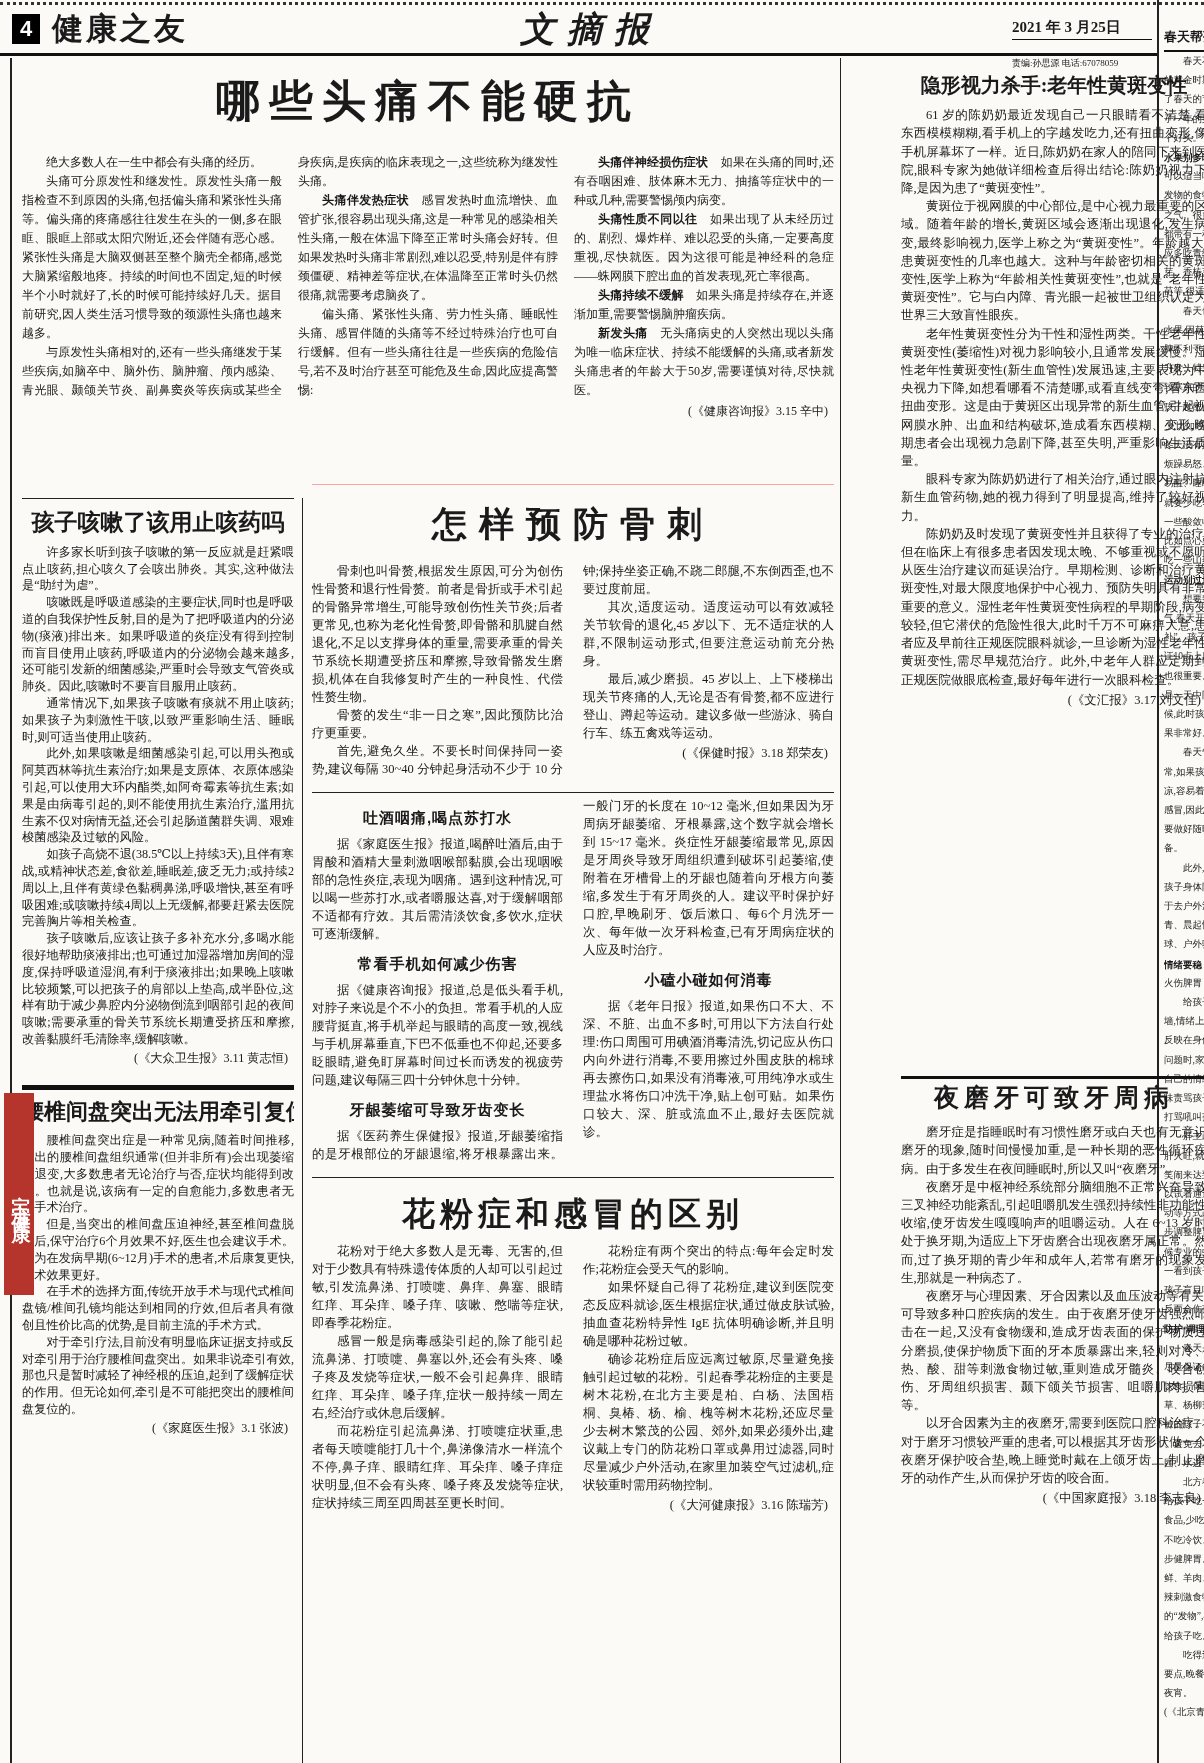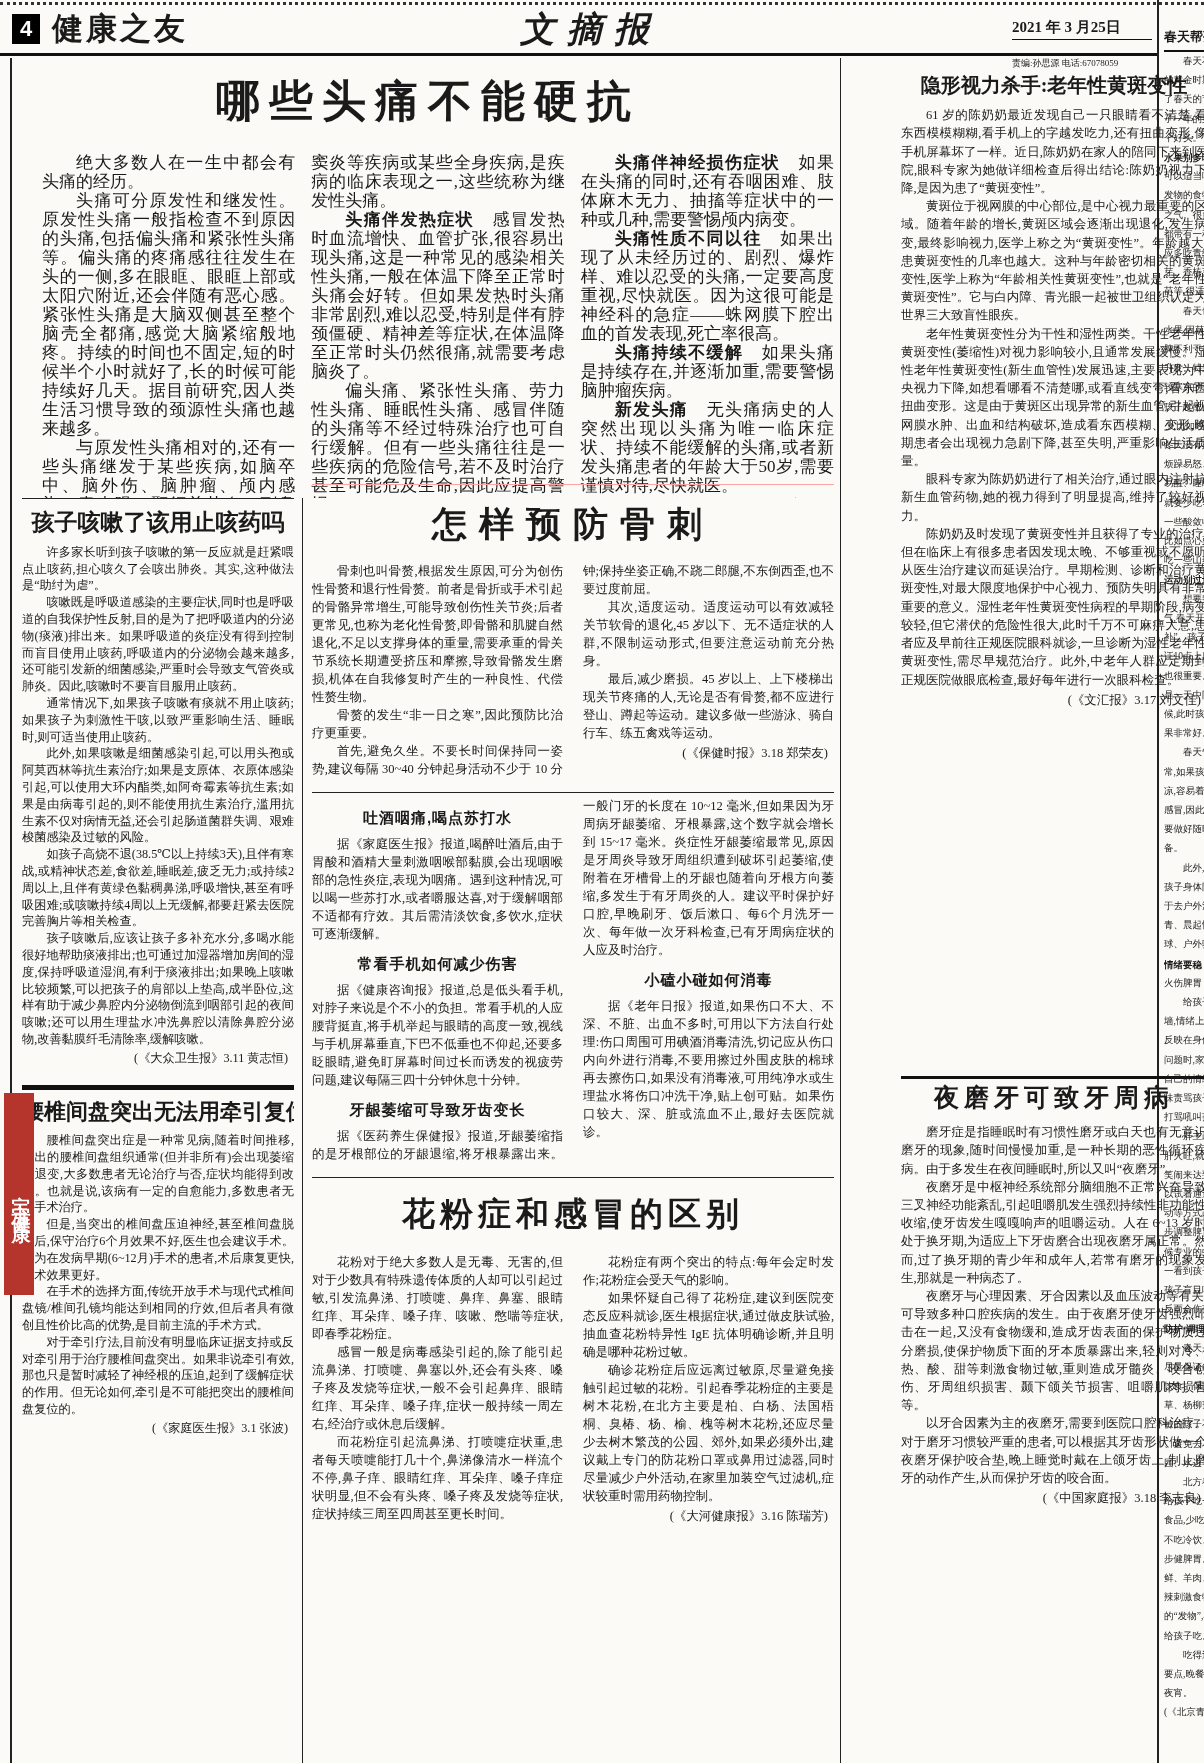--- a/index.html
+++ b/index.html
@@ -23,34 +23,34 @@
   #vr-right{left:840px;top:58px;height:1705px;}
   #vr-cut{left:1157px;top:0;height:1763px;width:2px;}
   
   .para{margin:0;text-indent:2em;text-align:justify;}
   .attr{text-indent:0;text-align:right;padding-right:6px;margin-top:2px;}
   .runin{font-family:"Liberation Sans",sans-serif;font-weight:bold;}
   .tip-head{margin:12px 0 8px;text-align:center;font-family:"Liberation Sans",sans-serif;font-size:15px;font-weight:bold;letter-spacing:1px;}
   
   .headline-sec{position:absolute;left:22px;top:58px;width:812px;height:440px;overflow:hidden;}
   .headline-title{margin:14px 0 22px;text-align:center;font-size:44px;font-weight:900;letter-spacing:9px;white-space:nowrap;}
-  .headline-cols{column-count:3;column-gap:16px;font-size:17px;line-height:19px;margin-left:20px;}
+  .headline-cols{column-count:3;column-gap:16px;font-size:12px;line-height:19px;}
   
   .left-sec{position:absolute;left:22px;top:498px;width:272px;height:1413px;border-top:1px solid #222;
             overflow:hidden;font-size:12.2px;line-height:16.8px;box-sizing:border-box;}
   .cough-title{margin:16px 0 12px;text-align:center;font-size:23px;font-weight:900;white-space:nowrap;}
   .thick-bar{height:5px;background:#111;border:none;margin:18px 0 6px;}
   .lumbar-title{margin:14px 0 12px;text-align:center;font-size:22px;font-weight:900;white-space:nowrap;}
   
   .mid-sec{position:absolute;left:312px;top:484px;width:522px;height:1265px;border-top:1px solid #fca5a5;
            overflow:hidden;box-sizing:border-box;}
   .bone-title{margin:16px 0 14px;text-align:center;font-size:35px;font-weight:900;letter-spacing:12px;white-space:nowrap;}
   .cols-2{column-count:2;column-gap:20px;font-size:12.5px;line-height:18px;}
   .sec-rule{border:none;border-top:1px solid #222;margin:14px 0 4px;}
-  .pollen-title{margin:14px 0 16px;text-align:center;font-size:33px;font-weight:900;letter-spacing:5px;white-space:nowrap;}
+  .pollen-title{margin:14px 0 5px;text-align:center;font-size:33px;font-weight:900;letter-spacing:5px;white-space:nowrap;}
   
   .right-sec{position:absolute;left:901px;top:58px;width:306px;height:1705px;overflow:hidden;
              font-size:12.5px;line-height:18.2px;}
   .macular-title{margin:18px 0 12px;text-align:center;font-size:20px;font-weight:900;white-space:nowrap;}
   .macular-block{min-height:990px;}
   .mid-rule-thick{border:none;border-top:3px solid #111;margin:10px 0 8px;}
   .bruxism-title{margin:10px 0 16px;text-align:center;font-size:25px;font-weight:900;letter-spacing:5px;white-space:nowrap;}
   
   .baby-strip{position:absolute;left:4px;top:1093px;width:30px;height:202px;background:#b5342c;color:#fff;
               writing-mode:vertical-rl;text-orientation:upright;font-family:"Liberation Sans",sans-serif;
@@ -100,21 +100,21 @@
   </section>
 
   <section class="left-sec">
     <h2 class="cough-title">孩子咳嗽了该用止咳药吗</h2>
     <div>
         <p class="para">许多家长听到孩子咳嗽的第一反应就是赶紧喂点止咳药,担心咳久了会咳出肺炎。其实,这种做法是“助纣为虐”。</p>
         <p class="para">咳嗽既是呼吸道感染的主要症状,同时也是呼吸道的自我保护性反射,目的是为了把呼吸道内的分泌物(痰液)排出来。如果呼吸道的炎症没有得到控制而盲目使用止咳药,呼吸道内的分泌物会越来越多,还可能引发新的细菌感染,严重时会导致支气管炎或肺炎。因此,咳嗽时不要盲目服用止咳药。</p>
         <p class="para">通常情况下,如果孩子咳嗽有痰就不用止咳药;如果孩子为刺激性干咳,以致严重影响生活、睡眠时,则可适当使用止咳药。</p>
         <p class="para">此外,如果咳嗽是细菌感染引起,可以用头孢或阿莫西林等抗生素治疗;如果是支原体、衣原体感染引起,可以使用大环内酯类,如阿奇霉素等抗生素;如果是由病毒引起的,则不能使用抗生素治疗,滥用抗生素不仅对病情无益,还会引起肠道菌群失调、艰难梭菌感染及过敏的风险。</p>
         <p class="para">如孩子高烧不退(38.5℃以上持续3天),且伴有寒战,或精神状态差,食欲差,睡眠差,疲乏无力;或持续2周以上,且伴有黄绿色黏稠鼻涕,呼吸增快,甚至有呼吸困难;或咳嗽持续4周以上无缓解,都要赶紧去医院完善胸片等相关检查。</p>
-        <p class="para">孩子咳嗽后,应该让孩子多补充水分,多喝水能很好地帮助痰液排出;也可通过加湿器增加房间的湿度,保持呼吸道湿润,有利于痰液排出;如果晚上咳嗽比较频繁,可以把孩子的肩部以上垫高,成半卧位,这样有助于减少鼻腔内分泌物倒流到咽部引起的夜间咳嗽;还可以用生理盐水冲洗鼻腔以清除鼻腔分泌物,改善黏膜纤毛清除率,缓解咳嗽。</p>
+        <p class="para">孩子咳嗽后,应该让孩子多补充水分,多喝水能很好地帮助痰液排出;也可通过加湿器增加房间的湿度,保持呼吸道湿润,有利于痰液排出;如果晚上咳嗽比较频繁,可以把孩子的肩部以上垫高,成半卧位,这样有助于减少鼻腔内分泌物倒流到咽部引起的夜间咳嗽;需要承重的骨关节系统长期遭受挤压和摩擦,改善黏膜纤毛清除率,缓解咳嗽。</p>
         <p class="para attr">(《大众卫生报》3.11 黄志恒)</p>
       </div>
     <hr class="thick-bar">
     <h2 class="lumbar-title">腰椎间盘突出无法用牵引复位</h2>
     <div>
         <p class="para">腰椎间盘突出症是一种常见病,随着时间推移,突出的腰椎间盘组织通常(但并非所有)会出现萎缩或退变,大多数患者无论治疗与否,症状均能得到改善。也就是说,该病有一定的自愈能力,多数患者无需手术治疗。</p>
         <p class="para">但是,当突出的椎间盘压迫神经,甚至椎间盘脱出后,保守治疗6个月效果不好,医生也会建议手术。因为在发病早期(6~12月)手术的患者,术后康复更快,手术效果更好。</p>
         <p class="para">在手术的选择方面,传统开放手术与现代式椎间盘镜/椎间孔镜均能达到相同的疗效,但后者具有微创且性价比高的优势,是目前主流的手术方式。</p>
         <p class="para">对于牵引疗法,目前没有明显临床证据支持或反对牵引用于治疗腰椎间盘突出。如果非说牵引有效,那也只是暂时减轻了神经根的压迫,起到了缓解症状的作用。但无论如何,牵引是不可能把突出的腰椎间盘复位的。</p>
         <p class="para attr">(《家庭医生报》3.1 张波)</p>

